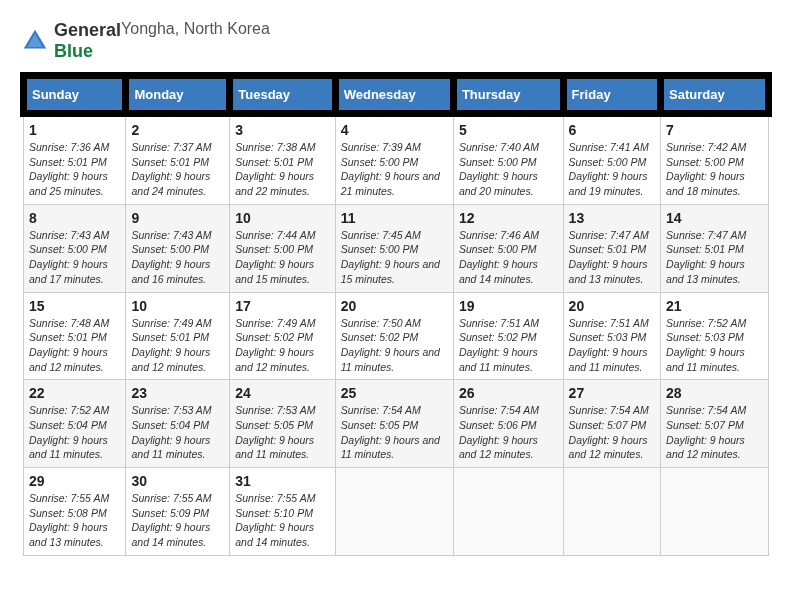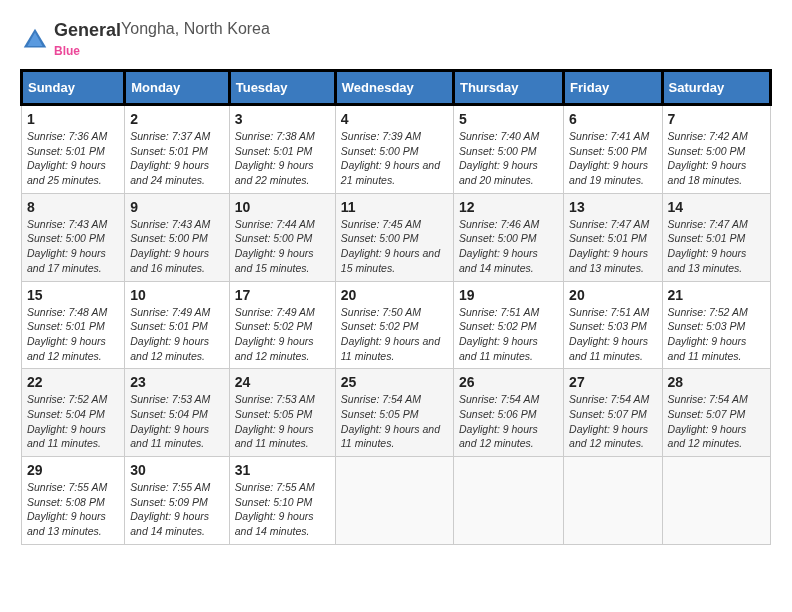--- a/index.html
+++ b/index.html
@@ -20,23 +20,23 @@
       display: flex;
       align-items: center;
       gap: 4px;
     }
     .logo-text-general {
       font-size: 18px;
       font-weight: bold;
       color: #333;
     }
     .logo-text-blue {
-      font-size: 12px;
-      font-weight: bold;
-      color: #ec4899;
+      font-size: 18px;
+      font-weight: bold;
+      color: #15803d;
     }
     .logo-icon {
       width: 30px;
       height: 30px;
     }
     .title-area {
       text-align: right;
     }
     .month-title {
       font-size: 32px;
@@ -52,21 +52,21 @@
       border-collapse: collapse;
       font-size: 11px;
     }
     thead tr th {
       background-color: #3a7abf;
       color: white;
       padding: 8px 5px;
       text-align: left;
       font-size: 13px;
       font-weight: bold;
-      border: 3px solid #000000;
+      border: 7px solid #000000;
     }
     tbody tr td {
       border: 1px solid #ccc;
       padding: 5px;
       vertical-align: top;
       min-height: 70px;
       background: #fff;
     }
     tbody tr:nth-child(even) td {
       background: #f5f5f5;

